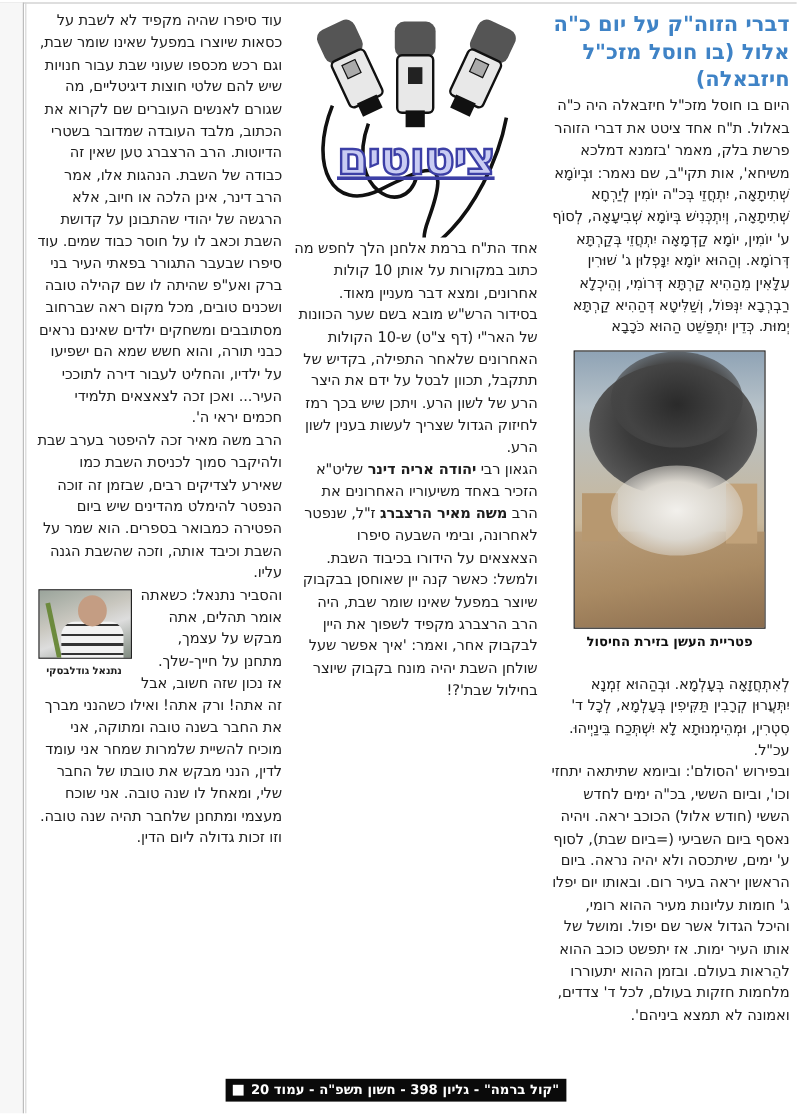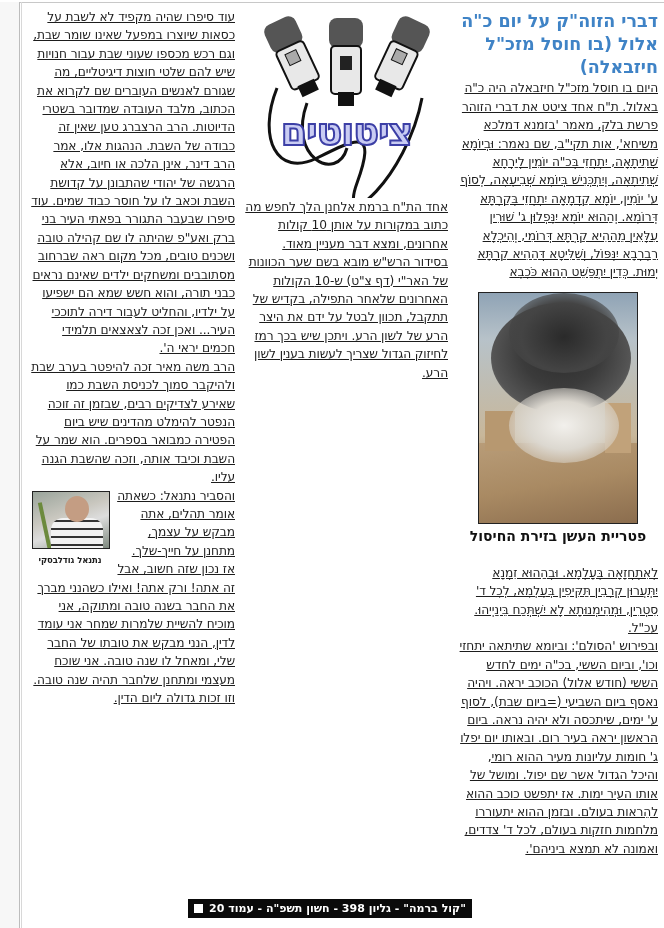--- a/index.html
+++ b/index.html
@@ -14,41 +14,41 @@
   .col-right { left: 458px; width: 200px; }
   .col-mid { left: 245px; width: 203px; }
   .col-left { left: 30px; width: 205px; }
 
   .headline { font-family: "DejaVu Sans", sans-serif; font-weight: bold; color: #3f83c6; line-height: 1.32; }
   .h-right { font-size: 17.5px; margin-top: 2px; }
   .h-mid { font-size: 16.5px; }
   .h-left { font-size: 16px; }
 
   .body { font-size: 12.2px; line-height: 18.4px; color: #1d1d1d; letter-spacing: -0.1px; }
-  .body p { margin: 0; text-decoration: underline; }
+  .body p { margin: 0; }
   .body b { font-weight: bold; }
 
   .photo-blast { width: 160px; height: 232px; margin: 10px auto 0 auto; border: 1px solid #222; position: relative; overflow: hidden;
     background: linear-gradient(180deg, #8fa3b5 0%, #b7c2c9 20%, #c8b79a 62%, #a88a66 80%, #8e7051 100%); }
   .smoke-dark { position: absolute; left: 12px; top: 10px; width: 140px; height: 110px; border-radius: 50%;
     background: radial-gradient(ellipse at 50% 45%, #2c2c2c 0%, #3b3b3b 40%, #555 70%, rgba(90,90,90,0) 100%); }
   .smoke-dark2 { position: absolute; left: 30px; top: 0px; width: 110px; height: 80px; border-radius: 50%;
     background: radial-gradient(ellipse at 50% 55%, #2a2a2a 0%, #444 55%, rgba(70,70,70,0) 100%); }
   .smoke-light { position: absolute; left: 30px; top: 95px; width: 110px; height: 75px; border-radius: 50%;
     background: radial-gradient(ellipse at 50% 50%, #f2f0ec 0%, #dcd8d0 45%, rgba(200,195,185,0) 100%); }
   .ground { position: absolute; left: 0; bottom: 0; width: 160px; height: 80px;
     background: linear-gradient(170deg, #b89c78 0%, #a98a63 50%, #8b6d4e 100%); }
   .building { position: absolute; left: 6px; top: 118px; width: 30px; height: 40px; background: #b79870; }
   .building2 { position: absolute; right: 6px; top: 110px; width: 26px; height: 50px; background: #c1a27a; }
 
-  .caption { font-size: 14px; font-weight: bold; text-align: center; margin-top: 4px; color: #111; }
+  .caption { font-size: 11px; font-weight: bold; text-align: center; margin-top: 4px; color: #111; }
 
   .mic-logo { width: 200px; height: 190px; position: relative; margin: 0 auto; }
   .mic-title { position: absolute; top: 102px; left: 10px; width: 180px; text-align: center; font-size: 38px; font-weight: bold;
-    color: #c9ccf3; -webkit-text-stroke: 2px #3c3fa6; letter-spacing: -1px; direction: rtl; font-family: "DejaVu Sans", sans-serif; }
+    color: #c9ccf3; -webkit-text-stroke: 2px #3c3fa6; letter-spacing: -1px; direction: rtl; font-family: "DejaVu Sans", sans-serif; text-decoration: underline; }
 
   .portrait-wrap { float: left; width: 80px; margin: 4px 6px 2px 0; }
   .portrait { width: 78px; height: 58px; border: 1px solid #222; position: relative; overflow: hidden;
     background: linear-gradient(160deg, #9aa49b 0%, #c9c7bf 40%, #ddd 60%, #7f8a7f 100%); }
   .portrait .face { position: absolute; left: 32px; top: 4px; width: 24px; height: 26px; border-radius: 50%; background: #c49d83; }
   .portrait .tallit { position: absolute; left: 18px; top: 26px; width: 52px; height: 34px; background: #f2f2f2; border-radius: 12px 12px 0 0;
     background-image: repeating-linear-gradient(0deg, #f2f2f2 0 6px, #333 6px 8px); }
   .portrait .lulav { position: absolute; left: 10px; top: 10px; width: 4px; height: 50px; background: #6c8a3d; transform: rotate(-12deg); }
   .portrait-caption { font-size: 8.5px; font-weight: bold; text-align: center; margin-top: 2px; }
 
@@ -108,20 +108,22 @@
       </g>
     </svg>
     <div class="mic-title">ציטוטים</div>
   </div>
 
   <div class="body">
     <p>אחד הת"ח ברמת אלחנן הלך לחפש מה כתוב במקורות על אותן 10 קולות אחרונים, ומצא דבר מעניין מאוד. בסידור הרש"ש מובא בשם שער הכוונות של האר"י (דף צ"ט) ש-10 הקולות האחרונים שלאחר התפילה, בקדיש של תתקבל, תכוון לבטל על ידם את היצר הרע של לשון הרע. ויתכן שיש בכך רמז לחיזוק הגדול שצריך לעשות בענין לשון הרע.</p>
   </div>
 
   <div class="body">
+    <p><span>הגאון רבי </span><b>יהודה אריה דינר</b><span> שליט"א הזכיר באחד משיעוריו האחרונים את הרב </span><b>משה מאיר הרצברג</b><span> ז"ל, שנפטר לאחרונה, ובימי השבעה סיפרו הצאצאים על הידורו בכיבוד השבת.</span></p>
+    <p>ולמשל: כאשר קנה יין שאוחסן בבקבוק שיוצר במפעל שאינו שומר שבת, היה הרב הרצברג מקפיד לשפוך את היין לבקבוק אחר, ואמר: 'איך אפשר שעל שולחן השבת יהיה מונח בקבוק שיוצר בחילול שבת'?!</p>
   </div>
 </div>
 
 <div class="col col-left">
   <div class="body">
     <p>עוד סיפרו שהיה מקפיד לא לשבת על כסאות שיוצרו במפעל שאינו שומר שבת, וגם רכש מכספו שעוני שבת עבור חנויות שיש להם שלטי חוצות דיגיטליים, מה שגורם לאנשים העוברים שם לקרוא את הכתוב, מלבד העובדה שמדובר בשטרי הדיוטות. הרב הרצברג טען שאין זה כבודה של השבת. הנהגות אלו, אמר הרב דינר, אינן הלכה או חיוב, אלא הרגשה של יהודי שהתבונן על קדושת השבת וכאב לו על חוסר כבוד שמים. עוד סיפרו שבעבר התגורר בפאתי העיר בני ברק ואע"פ שהיתה לו שם קהילה טובה ושכנים טובים, מכל מקום ראה שברחוב מסתובבים ומשחקים ילדים שאינם נראים כבני תורה, והוא חשש שמא הם ישפיעו על ילדיו, והחליט לעבור דירה לתוככי העיר... ואכן זכה לצאצאים תלמידי חכמים יראי ה'.</p>
     <p>הרב משה מאיר זכה להיפטר בערב שבת ולהיקבר סמוך לכניסת השבת כמו שאירע לצדיקים רבים, שבזמן זה זוכה הנפטר להימלט מהדינים שיש ביום הפטירה כמבואר בספרים. הוא שמר על השבת וכיבד אותה, וזכה שהשבת הגנה עליו.</p>
   </div>
   <div class="body">
     <div class="portrait-wrap">

